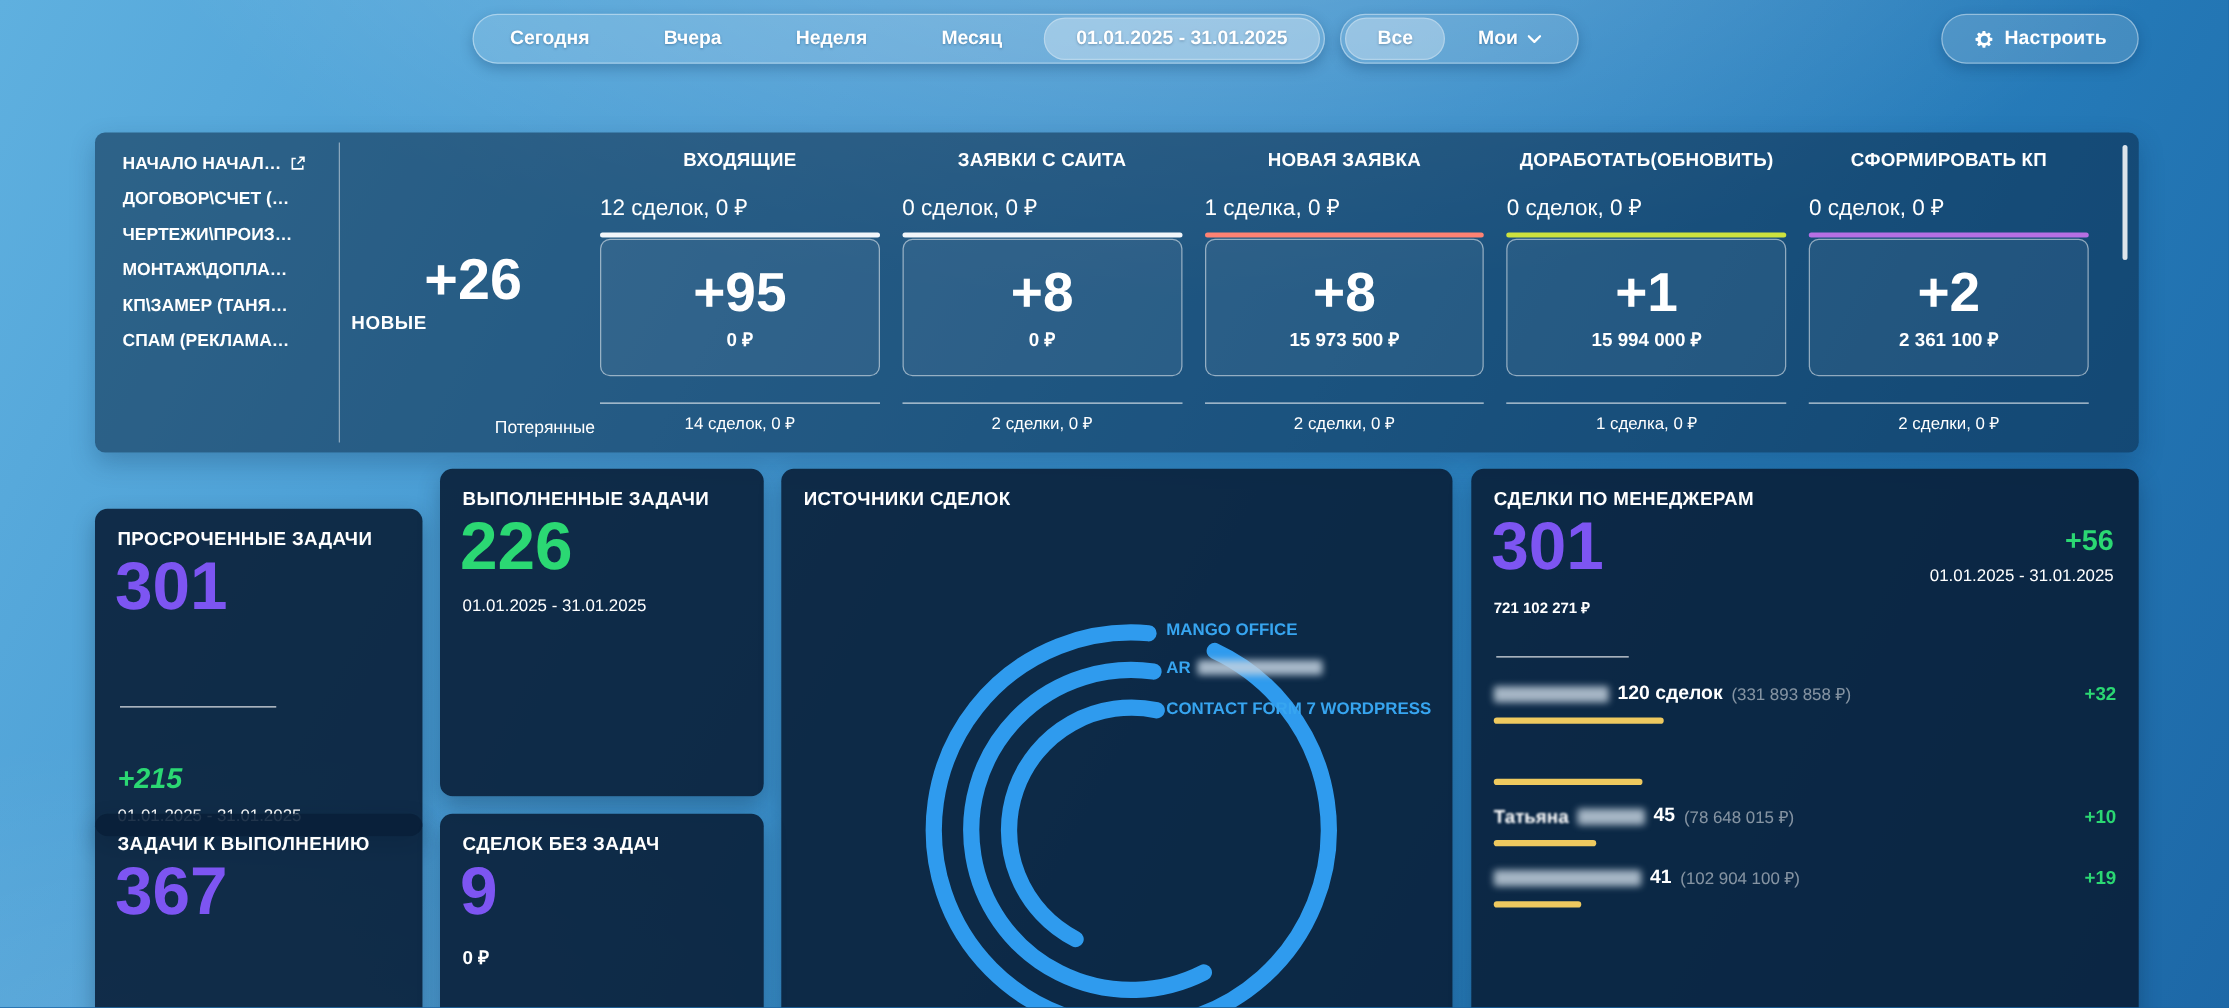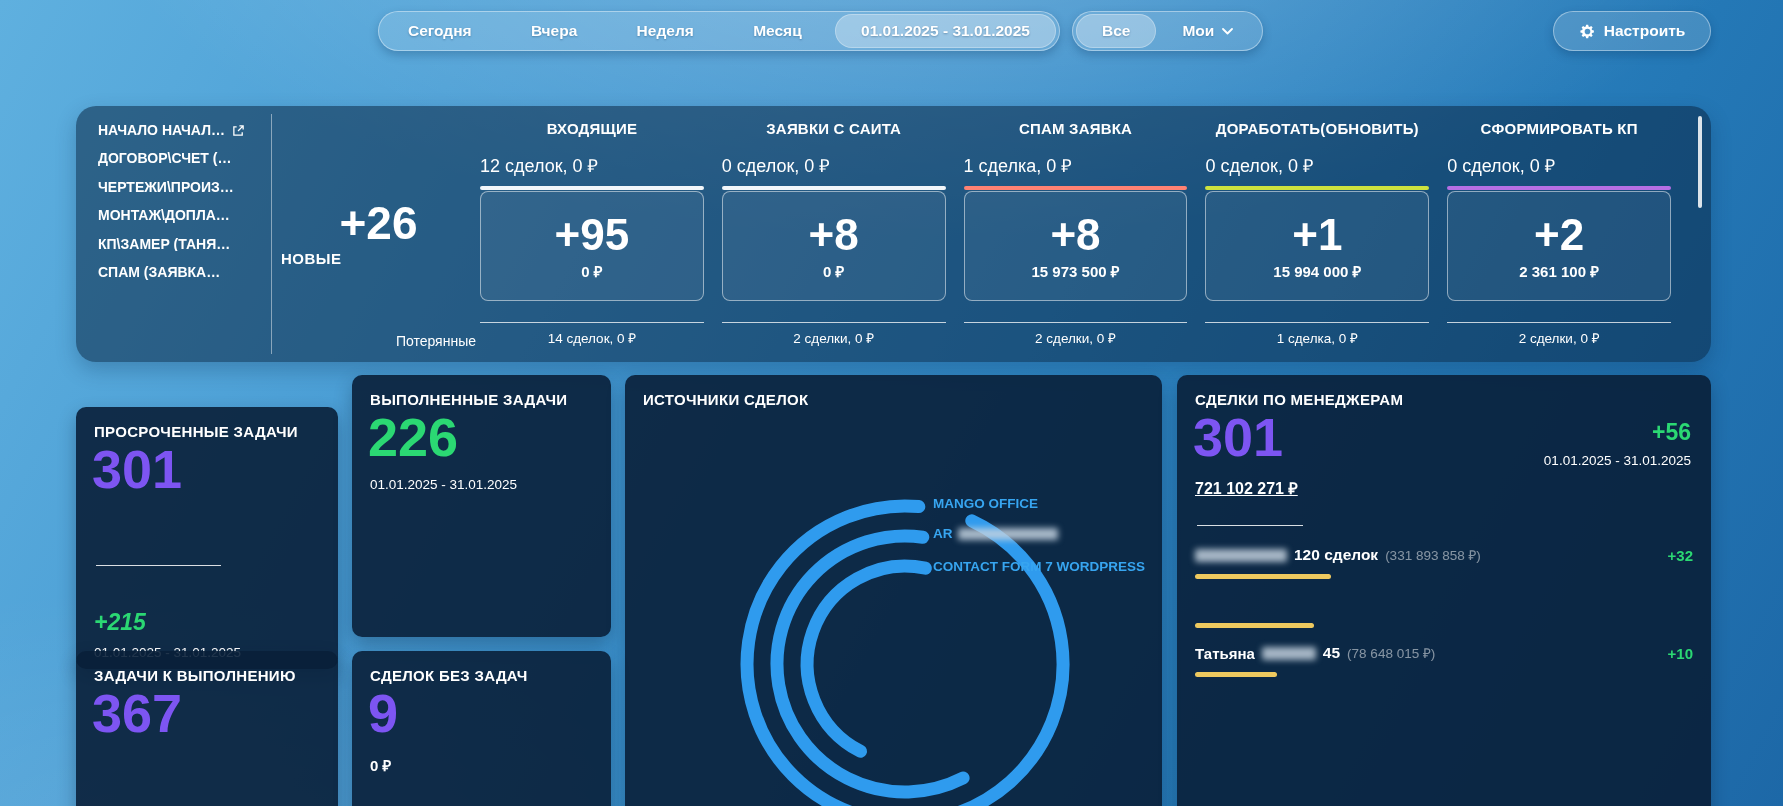--- a/index.html
+++ b/index.html
@@ -34,21 +34,21 @@
     border:1px solid rgba(255,255,255,.40); background:rgba(255,255,255,.15);
     border-radius:20px; color:#fff; cursor:pointer; display:flex; align-items:center; justify-content:center;
     gap:8px; font-family:"Liberation Sans", sans-serif; font-weight:700; font-size:15.5px;
     box-shadow:0 4px 10px rgba(8,48,88,.28);
   }
   .caret { display:block; }
 
   
   .funnel {
     position:absolute; left:76px; top:106px; width:1635px; height:256px;
-    background:rgba(10,38,68,.55); border-radius:20px; box-shadow:0 8px 20px rgba(8,40,75,.25);
+    background:rgba(10,38,68,.55); border-radius:8px; box-shadow:0 8px 20px rgba(8,40,75,.25);
   }
   .stage-list { position:absolute; left:22px; top:16px; width:172px; }
   .stage-title { display:flex; align-items:center; gap:7px; font-size:14px; font-weight:700;
     white-space:nowrap; overflow:hidden; margin-bottom:13px; cursor:pointer; }
   .stage-item { font-size:14px; font-weight:700; line-height:14.5px; margin-bottom:14px;
     white-space:nowrap; overflow:hidden; cursor:pointer; }
   .v-divider { position:absolute; left:195px; top:8px; width:1px; height:240px; background:rgba(255,255,255,.45); }
   .new-value { position:absolute; left:205px; top:90px; width:195px; text-align:center; font-size:46px; font-weight:700; }
   .new-label { position:absolute; left:205px; top:144px; width:195px; text-align:left; font-size:15px; font-weight:700; letter-spacing:.5px; }
   .lost-label { position:absolute; left:205px; top:227px; width:195px; text-align:right; font-size:14px; }
@@ -85,21 +85,21 @@
   .period { position:absolute; font-size:13.5px; color:#fff; }
   .small-amount { position:absolute; left:18px; font-size:15px; font-weight:700; }
 
   
   .donut-svg { position:absolute; left:0; top:0; }
   .legend-item { position:absolute; left:308px; color:#37a5f0; font-size:13.5px; font-weight:700; white-space:nowrap; display:flex; align-items:center; }
   .redact { display:inline-block; height:12px; background:rgba(195,210,224,.85); border-radius:2px; filter:blur(3px); vertical-align:middle; }
   .legend-item .redact { width:100px; margin-left:5px; }
 
   
-  .m-total { position:absolute; left:18px; top:102px; font-size:16px; font-weight:700;text-decoration:underline; }
+  .m-total { position:absolute; left:18px; top:102px; font-size:12px; font-weight:700; }
   .m-divider { left:20px; top:150px; width:106px; }
   .m-rows { position:absolute; left:18px; right:18px; top:162px; }
   .m-row { position:relative; height:49px; }
   .m-line { display:flex; align-items:center; gap:7px; padding-top:9px; }
   .m-name-redact { height:13px; background:rgba(200,213,226,.82); border-radius:2px; filter:blur(3px); flex:0 0 auto; }
   .m-name-text { font-size:15px; font-weight:700; filter:blur(.7px); white-space:nowrap; }
   .m-name-text:empty { display:none; }
   .m-count { font-size:15.5px; font-weight:700; white-space:nowrap; }
   .m-amount { font-size:13.5px; color:rgba(255,255,255,.5); white-space:nowrap; }
   .m-delta { margin-left:auto; font-size:15px; font-weight:700; color:#2bd873; }
@@ -143,21 +143,21 @@
         <span>НАЧАЛО НАЧАЛ…</span>
         <svg width="13" height="13" viewBox="0 0 14 14">
             <path d="M5 3H2v9h9V9" fill="none" stroke="#fff" stroke-width="1.4"></path>
             <path d="M8 2h4v4M12 2L6.5 7.5" fill="none" stroke="#fff" stroke-width="1.4"></path>
           </svg>
       </div>
       <div class="stage-item">ДОГОВОР\СЧЕТ (…</div>
       <div class="stage-item">ЧЕРТЕЖИ\ПРОИЗ…</div>
       <div class="stage-item">МОНТАЖ\ДОПЛА…</div>
       <div class="stage-item">КП\ЗАМЕР (ТАНЯ…</div>
-      <div class="stage-item">СПАМ (ЗАЯВКА…</div>
+      <div class="stage-item">СПАМ (РЕКЛАМА…</div>
     </div>
 
     <div class="v-divider"></div>
 
     <div class="new-value">+26</div>
     <div class="new-label">НОВЫЕ</div>
     <div class="lost-label">Потерянные</div>
 
     <div class="fcolumns">
 
@@ -179,21 +179,21 @@
         <div class="fcol-accent" style="background: rgb(242, 246, 250);"></div>
         <div class="fcol-card">
           <div class="fcol-value">+8</div>
           <div class="fcol-amount">0 ₽</div>
         </div>
         <div class="fcol-footer-line"></div>
         <div class="fcol-footer">2 сделки, 0 ₽</div>
       </div>
 
       <div class="fcol">
-        <div class="fcol-title">СПАМ ЗАЯВКА</div>
+        <div class="fcol-title">НОВАЯ ЗАЯВКА</div>
         <div class="fcol-stats">1 сделка, 0 ₽</div>
         <div class="fcol-accent" style="background: rgb(255, 130, 115);"></div>
         <div class="fcol-card">
           <div class="fcol-value">+8</div>
           <div class="fcol-amount">15 973 500 ₽</div>
         </div>
         <div class="fcol-footer-line"></div>
         <div class="fcol-footer">2 сделки, 0 ₽</div>
       </div>
 
@@ -284,20 +284,30 @@
         <div class="m-line">
           <span class="m-name-text">Татьяна</span>
           <span class="m-name-redact" style="width: 54px;"></span>
           <span class="m-count">45</span>
           <span class="m-amount">(78 648 015 ₽)</span>
           <span class="m-delta">+10</span>
         </div>
         <div class="m-bar" style="width: 82px;"></div>
       </div>
 
+      <div class="m-row">
+        <div class="m-line">
+
+          <span class="m-name-redact" style="width: 118px;"></span>
+          <span class="m-count">41</span>
+          <span class="m-amount">(102 904 100 ₽)</span>
+          <span class="m-delta">+19</span>
+        </div>
+        <div class="m-bar" style="width: 70px;"></div>
+      </div>
 
     </div>
   </section>
 
   <section class="card" id="card-todo">
     <div class="card-title">ЗАДАЧИ К ВЫПОЛНЕНИЮ</div>
     <div class="big-num purple">367</div>
   </section>
 
   <section class="card" id="card-notasks">

